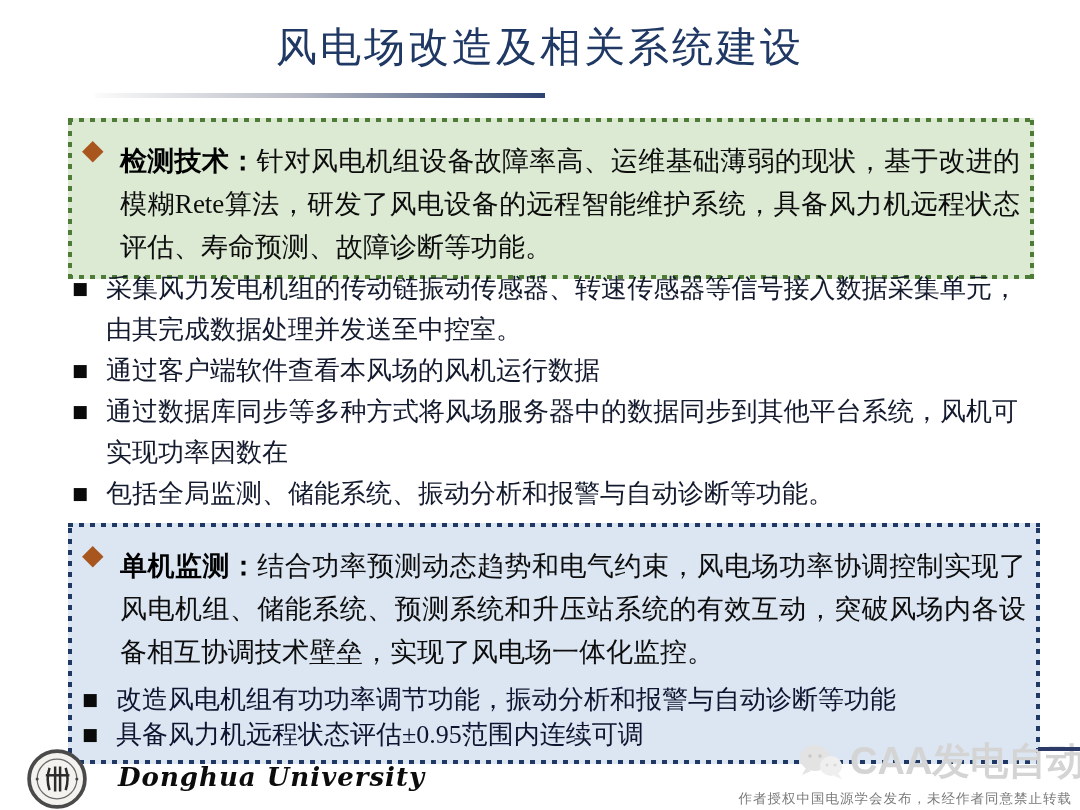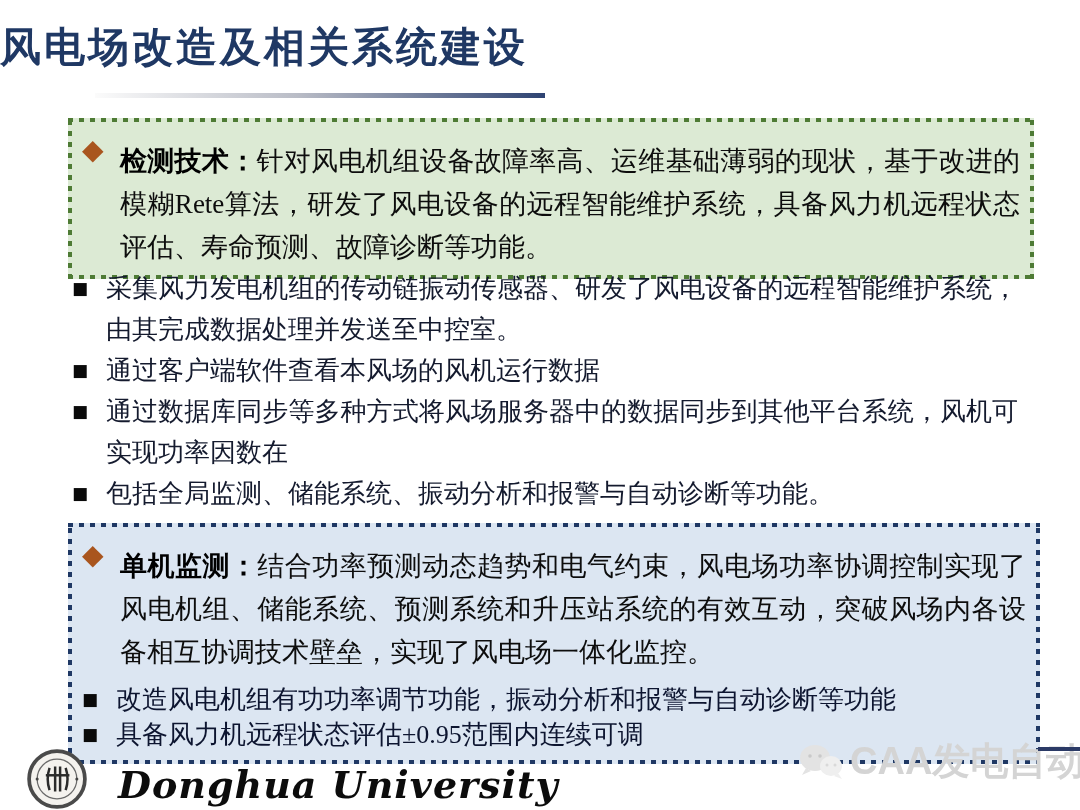--- a/index.html
+++ b/index.html
@@ -3,21 +3,21 @@
 <meta charset="utf-8">
 <style>
   html,body{margin:0;padding:0;background:#ffffff;}
   .slide{
     position:relative;width:1080px;height:810px;overflow:hidden;
     background:#ffffff;font-family:"Liberation Serif", serif;color:#101624;
   }
   
   .title{
     position:absolute;top:20px;left:0;width:100%;margin:0;
-    text-align:left;font-size:41px;font-weight:bold;color:#1f3864;
+    text-align:center;font-size:41px;font-weight:normal;color:#1f3864;
     letter-spacing:3px;font-family:"Liberation Serif", serif;
   }
   .title-rule{
     position:absolute;top:93px;left:95px;width:450px;height:5px;
     background:linear-gradient(90deg,#fbfbfb 0%,#b9bcc6 45%,#2e4372 100%);
   }
   
   .box{position:absolute;box-sizing:border-box;}
   .box-green{
     left:68px;top:118px;width:966px;padding:10px 14px 10px 14px;
@@ -58,21 +58,21 @@
     font-family:"DejaVu Sans", sans-serif;
   }
   .bullet-text{flex:1;text-align:justify;}
   
   .blue-bullets{margin-top:8px;}
   .blue-bullet{display:flex;align-items:flex-start;font-size:26px;line-height:35px;color:#0d1530;}
   .blue-bullet .sq{line-height:35px;}
   
   .logo{position:absolute;left:26px;top:748px;}
   .uni-name{
-    position:absolute;left:118px;top:762px;font-size:38px;font-weight:bold;
+    position:absolute;left:118px;top:762px;font-size:26px;font-weight:bold;
     font-style:italic;color:#0c0c0c;font-family:"DejaVu Serif", serif;letter-spacing:1px;
   }
   .watermark{
     position:absolute;left:796px;top:736px;display:flex;align-items:center;gap:6px;
     color:#d4d4d4;font-size:38px;font-weight:bold;
     font-family:"Liberation Sans", sans-serif;white-space:nowrap;
   }
   .copyright{
     position:absolute;right:8px;top:790px;font-size:13.5px;color:#7a7a7a;
     font-family:"Liberation Sans", sans-serif;letter-spacing:1px;
@@ -90,21 +90,21 @@
   <div class="box box-green">
     <div class="box-row">
       <span class="diamond">◆</span>
       <div class="box-text"><b class="box-label">检测技术：</b><span>针对风电机组设备故障率高、运维基础薄弱的现状，基于改进的模糊Rete算法，研发了风电设备的远程智能维护系统，具备风力机远程状态评估、寿命预测、故障诊断等功能。</span></div>
     </div>
   </div>
 
   <div class="bullets">
     <div class="bullet">
       <span class="sq">■</span>
-      <span class="bullet-text">采集风力发电机组的传动链振动传感器、研发了风电设备的远程智能维护系统，由其完成数据处理并发送至中控室。</span>
+      <span class="bullet-text">采集风力发电机组的传动链振动传感器、转速传感器等信号接入数据采集单元，由其完成数据处理并发送至中控室。</span>
     </div>
     <div class="bullet">
       <span class="sq">■</span>
       <span class="bullet-text">通过客户端软件查看本风场的风机运行数据</span>
     </div>
     <div class="bullet">
       <span class="sq">■</span>
       <span class="bullet-text">通过数据库同步等多种方式将风场服务器中的数据同步到其他平台系统，风机可实现功率因数在</span>
     </div>
     <div class="bullet">
@@ -149,15 +149,16 @@
       <ellipse cx="35" cy="24" rx="11" ry="10" fill="#efefef"></ellipse>
       <path d="M42 31 l4 6 l-8 -3 z" fill="#efefef"></path>
       <circle cx="14" cy="14" r="1.8" fill="#c9c9c9"></circle>
       <circle cx="24" cy="14" r="1.8" fill="#c9c9c9"></circle>
       <circle cx="31" cy="23" r="1.5" fill="#d9d9d9"></circle>
       <circle cx="39" cy="23" r="1.5" fill="#d9d9d9"></circle>
     </svg>
     <span>CAA发电自动化</span>
   </div>
 
+  <div class="copyright">作者授权中国电源学会发布，未经作者同意禁止转载</div>
   <div class="corner-line"></div>
 
 </div>
 
 </body></html>

